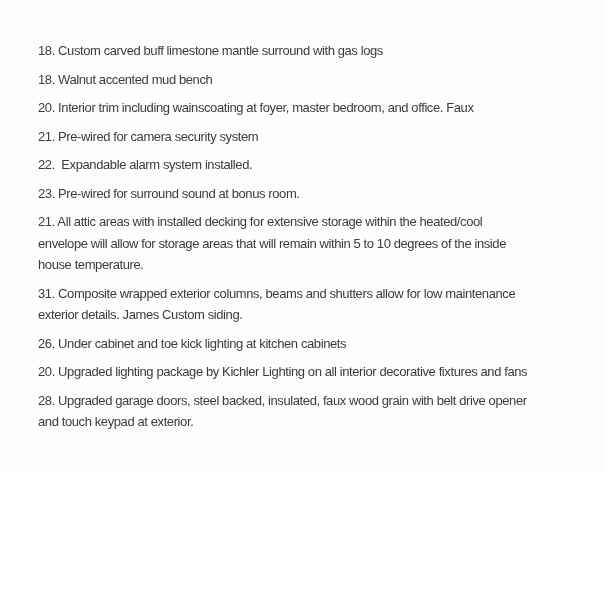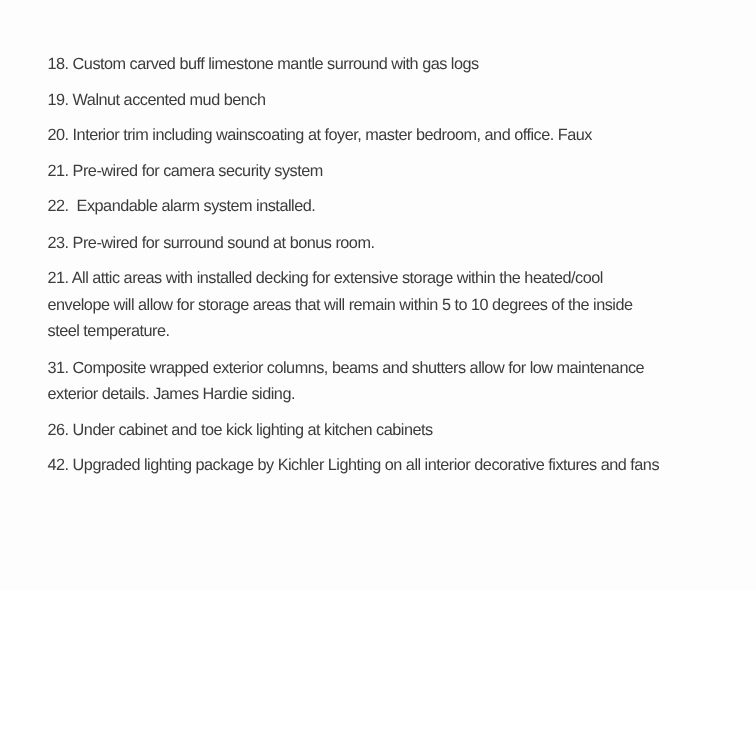--- a/index.html
+++ b/index.html
@@ -30,43 +30,47 @@
 </style>
 </head>
 <body>
 
 <div class="page" style="background: rgb(253, 253, 253);">
   <div class="list" style="color: rgb(60, 60, 60);">
       <p class="item">
         <span class="line">18. Custom carved buff limestone mantle surround with gas logs</span>
       </p>
       <p class="item">
-        <span class="line">19. Walnut accented mud bench</span>
+        <span class="line">18. Walnut accented mud bench</span>
       </p>
       <p class="item">
         <span class="line">20. Interior trim including wainscoating at foyer, master bedroom, and office. Faux</span>
       </p>
       <p class="item">
         <span class="line">21. Pre-wired for camera security system</span>
       </p>
       <p class="item">
         <span class="line">22.  Expandable alarm system installed.</span>
       </p>
       <p class="item">
         <span class="line">23. Pre-wired for surround sound at bonus room.</span>
       </p>
       <p class="item">
         <span class="line">21. All attic areas with installed decking for extensive storage within the heated/cool</span>
         <span class="line">envelope will allow for storage areas that will remain within 5 to 10 degrees of the inside</span>
-        <span class="line">steel temperature.</span>
+        <span class="line">house temperature.</span>
       </p>
       <p class="item">
         <span class="line">31. Composite wrapped exterior columns, beams and shutters allow for low maintenance</span>
-        <span class="line">exterior details. James Hardie siding.</span>
+        <span class="line">exterior details. James Custom siding.</span>
       </p>
       <p class="item">
         <span class="line">26. Under cabinet and toe kick lighting at kitchen cabinets</span>
       </p>
       <p class="item">
-        <span class="line">42. Upgraded lighting package by Kichler Lighting on all interior decorative fixtures and fans</span>
+        <span class="line">20. Upgraded lighting package by Kichler Lighting on all interior decorative fixtures and fans</span>
+      </p>
+      <p class="item">
+        <span class="line">28. Upgraded garage doors, steel backed, insulated, faux wood grain with belt drive opener</span>
+        <span class="line">and touch keypad at exterior.</span>
       </p>
     </div>
 </div>
 
 </body></html>

